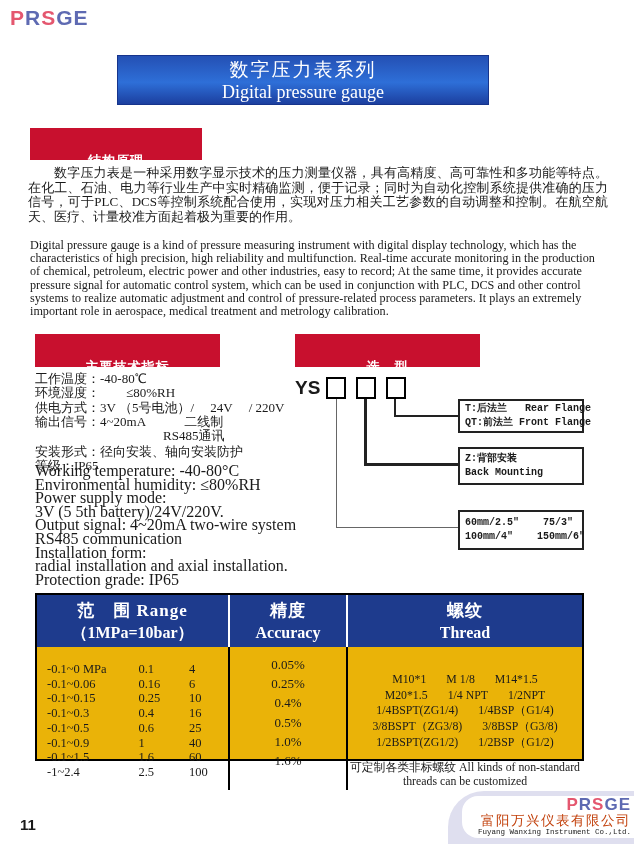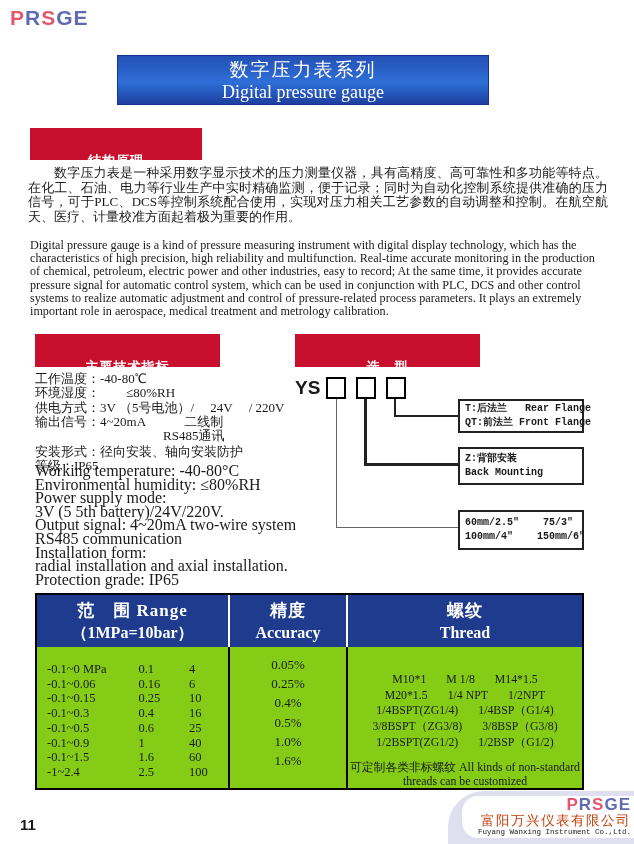--- a/index.html
+++ b/index.html
@@ -58,22 +58,22 @@
   .conn-h1{left:336px;top:527px;width:122px;height:1px;background:#666;}
   .opt-box{position:absolute;left:458px;width:126px;box-sizing:border-box;border:2px solid #222;background:#fff;
            font-family:"Liberation Mono",monospace;font-weight:bold;font-size:10px;
            display:flex;flex-direction:column;justify-content:center;padding-left:5px;}
   .opt-box div{line-height:14px;white-space:pre;}
   .opt-flange{top:399px;height:34px;}
   .opt-back{top:447px;height:38px;}
   .opt-size{top:510px;height:40px;}
 
   
-  .spec-table{position:absolute;left:35px;top:593px;width:549px;height:197px;box-sizing:border-box;
-              border:2px solid #000;background:#84cc16;}
+  .spec-table{position:absolute;left:35px;top:593px;width:549px;height:168px;box-sizing:border-box;
+              border:2px solid #000;background:#eab308;}
   .thead{display:grid;grid-template-columns:193px 118px 1fr;height:52px;}
   .th{background:var(--table-header);color:#fff;text-align:center;font-weight:bold;
       display:flex;flex-direction:column;justify-content:center;box-sizing:border-box;}
   .th-gap{border-right:2px solid #fff;}
   .th-line1{font-size:17px;line-height:22px;letter-spacing:1px;}
   .th-line2{font-size:16px;line-height:21px;}
   .tbody{display:grid;grid-template-columns:193px 118px 1fr;height:143px;}
   .tcol{box-sizing:border-box;}
   .tcol-divider{border-right:2px solid #000;}
   .range-col{padding-top:15px;}

